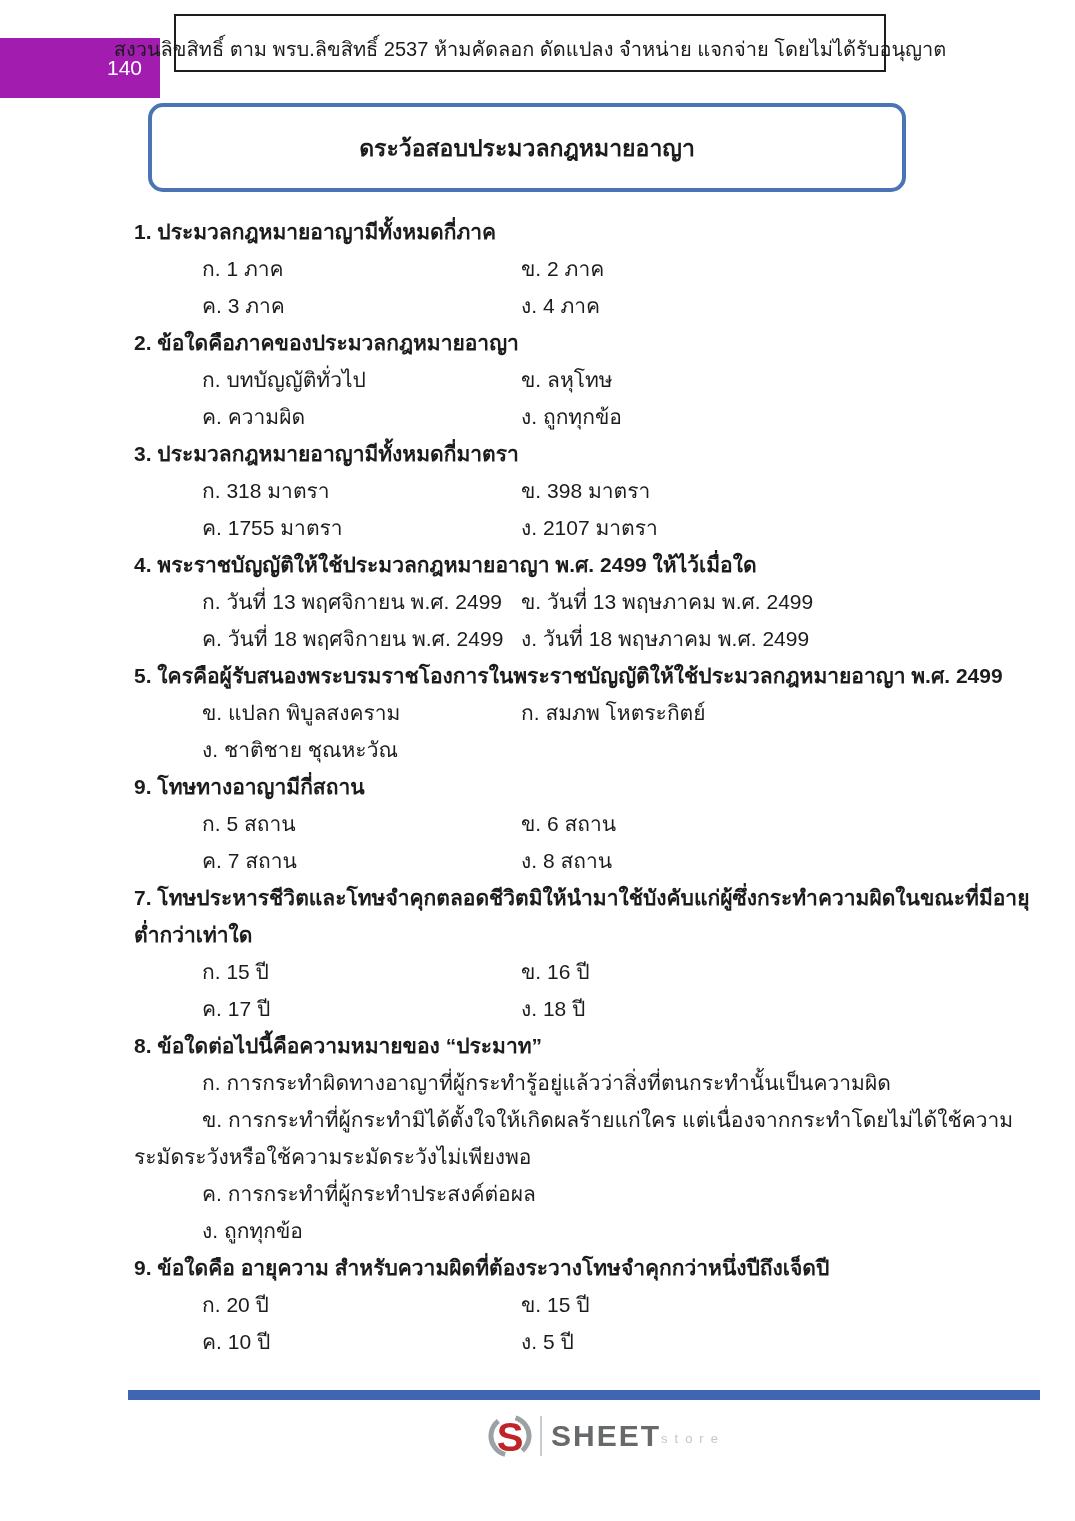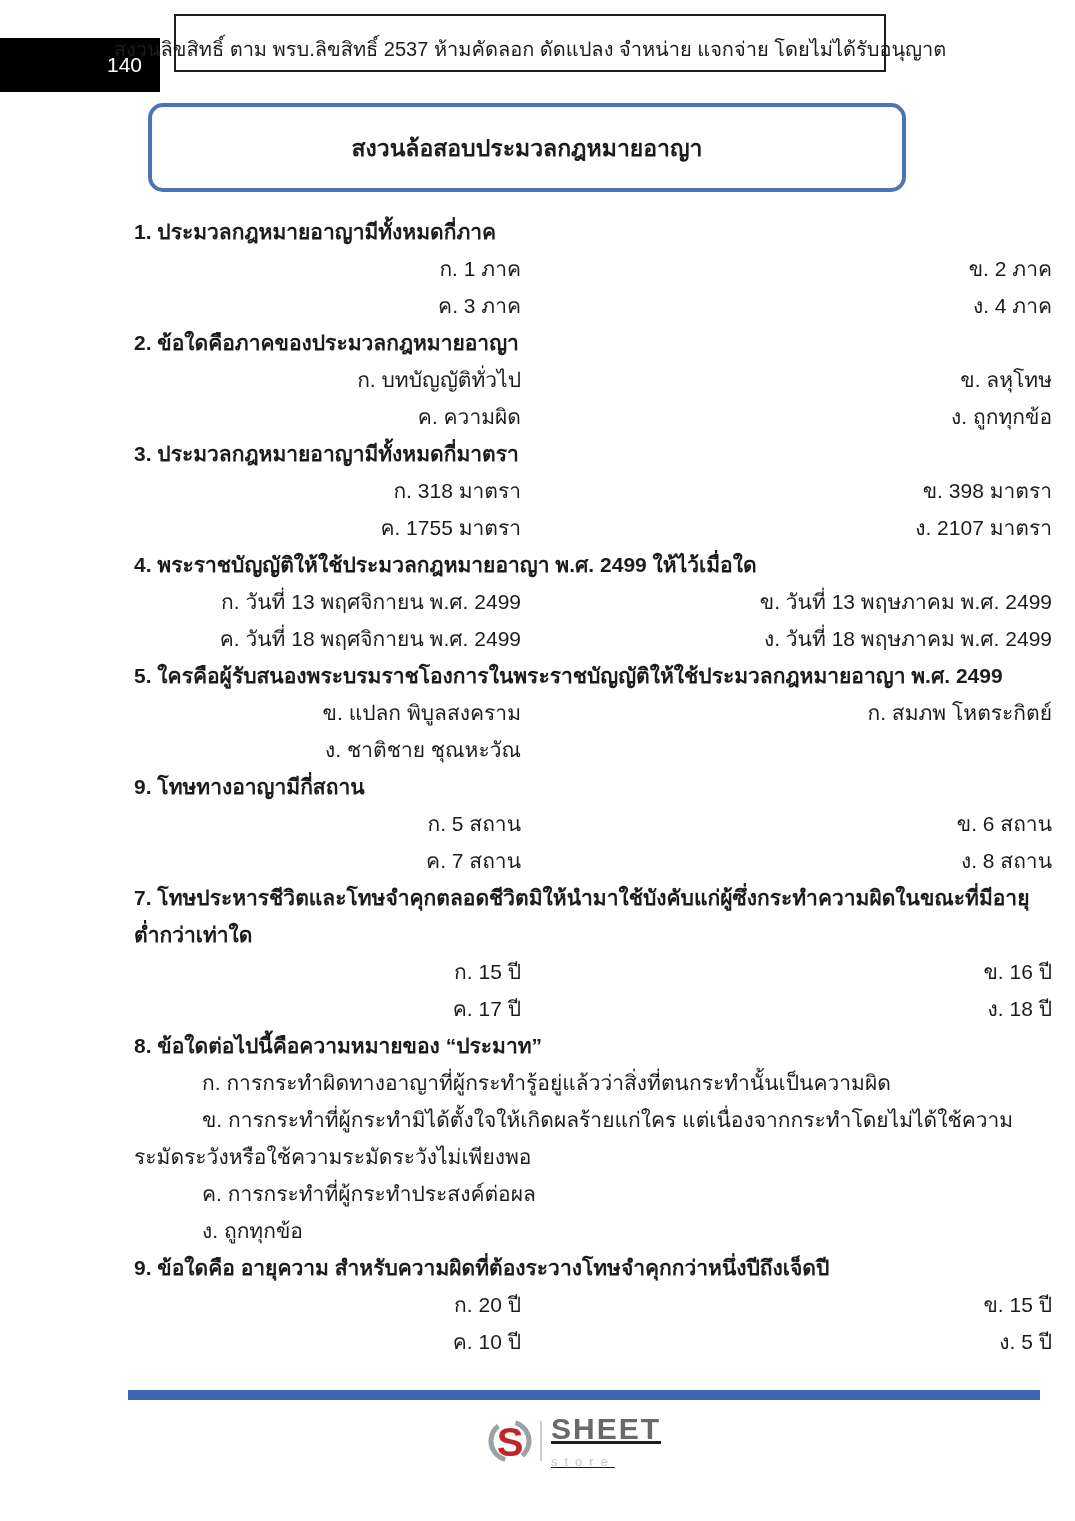--- a/index.html
+++ b/index.html
@@ -3,22 +3,22 @@
 <meta charset="utf-8">
 <style>
   html,body{margin:0;padding:0;}
   body{
     width:1075px;height:1521px;position:relative;overflow:hidden;
     background:#ffffff;color:#1c1c1c;
     font-family:"Liberation Sans", sans-serif;
   }
   
   .pagenum-box{
-    position:absolute;left:0;top:38px;width:160px;height:54px;
-    background:#000000;color:#fff;
+    position:absolute;left:0;top:38px;width:160px;height:60px;
+    background:#a21caf;color:#fff;
     display:flex;align-items:center;justify-content:flex-end;
     padding-right:18px;box-sizing:border-box;font-size:21px;
   }
   .copyright-box{
     position:absolute;left:174px;top:14px;width:712px;height:58px;
     border:2px solid #1d1d1d;box-sizing:border-box;
     display:flex;align-items:flex-end;justify-content:center;
     font-size:20px;padding-bottom:5px;white-space:nowrap;
   }
   .title-box{
@@ -31,36 +31,36 @@
   .content{
     position:absolute;left:134px;top:213px;width:918px;
     font-size:21px;line-height:37px;
   }
   .q-line{white-space:nowrap;}
   .q-heading{font-weight:bold;}
   .opt-grid{
     display:grid;grid-template-columns:319px 1fr;
     padding-left:68px;
   }
-  .opt-cell{white-space:nowrap;text-align:right;}
+  .opt-cell{white-space:nowrap;}
   .opt-line{white-space:nowrap;}
   .opt-line.indent{text-indent:68px;}
   
   .footer-bar{
     position:absolute;left:128px;top:1390px;width:912px;height:10px;
     background:#3f66b0;
   }
   .logo{
     position:absolute;left:486px;top:1414px;
     display:flex;align-items:center;
   }
   .logo-divider{
     width:2px;height:40px;background:#c9cbcc;margin:0 9px 0 6px;
   }
-  .logo-text{display:flex;flex-direction:column;text-decoration:underline;}
+  .logo-text{display:flex;flex-direction:row;}
   .logo-name{
     font-size:30px;font-weight:bold;color:#67696b;
     letter-spacing:2px;line-height:1;
   }
   .logo-sub{
     font-size:13px;color:#c5c6c8;letter-spacing:7px;
     line-height:1;margin-top:11px;
   }
 </style>
 </head>
@@ -68,21 +68,21 @@
 
 <div class="pagenum-box">
   <span>140</span>
 </div>
 
 <div class="copyright-box">
   <span>สงวนลิขสิทธิ์ ตาม พรบ.ลิขสิทธิ์ 2537 ห้ามคัดลอก ดัดแปลง จำหน่าย แจกจ่าย โดยไม่ได้รับอนุญาต</span>
 </div>
 
 <div class="title-box">
-  <span>สงวนล้อสอบประมวลกฎหมายอาญา</span>
+  <span>ดระว้อสอบประมวลกฎหมายอาญา</span>
 </div>
 
 <div class="content">
     <div class="question">
       <div class="q-line q-heading">1.  ประมวลกฎหมายอาญามีทั้งหมดกี่ภาค</div>
       <div class="opt-grid">
         <div class="opt-cell">ก. 1 ภาค</div>
         <div class="opt-cell">ข. 2 ภาค</div>
         <div class="opt-cell">ค. 3 ภาค</div>
         <div class="opt-cell">ง. 4 ภาค</div>

